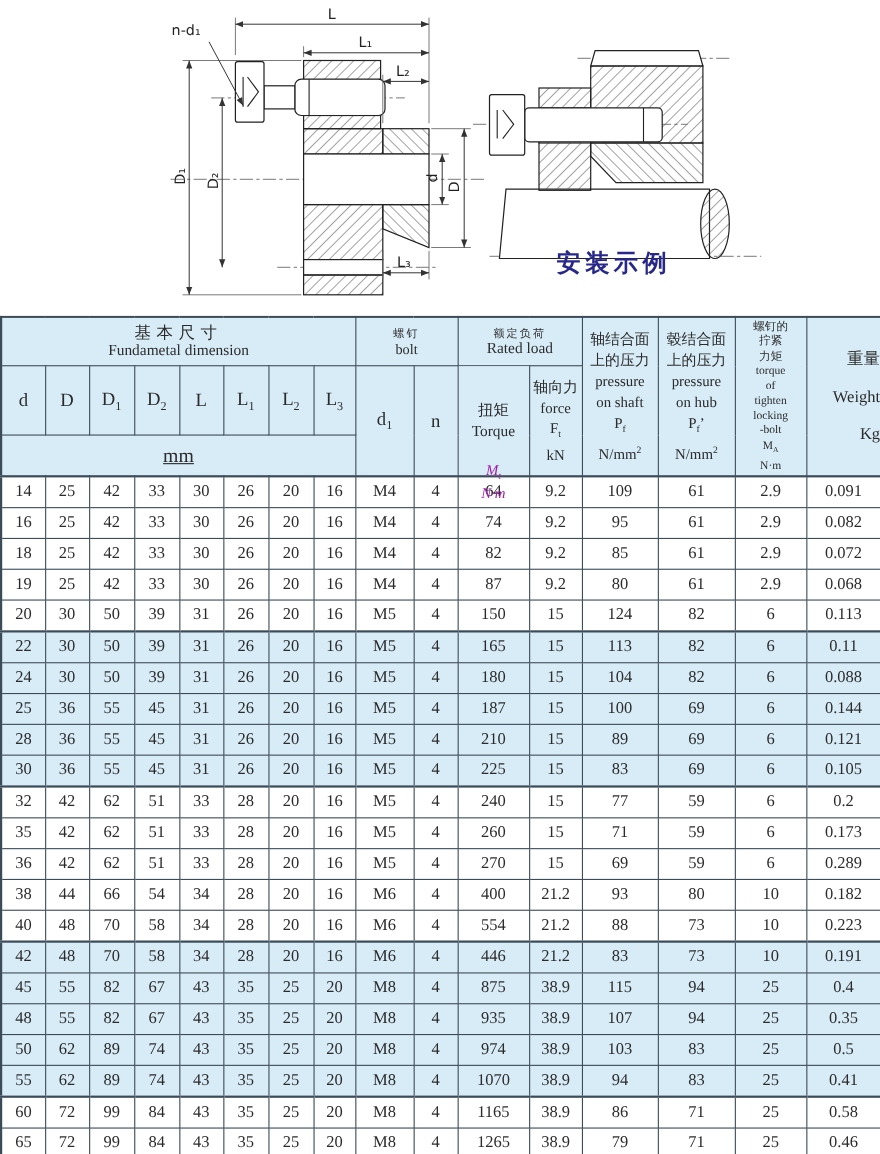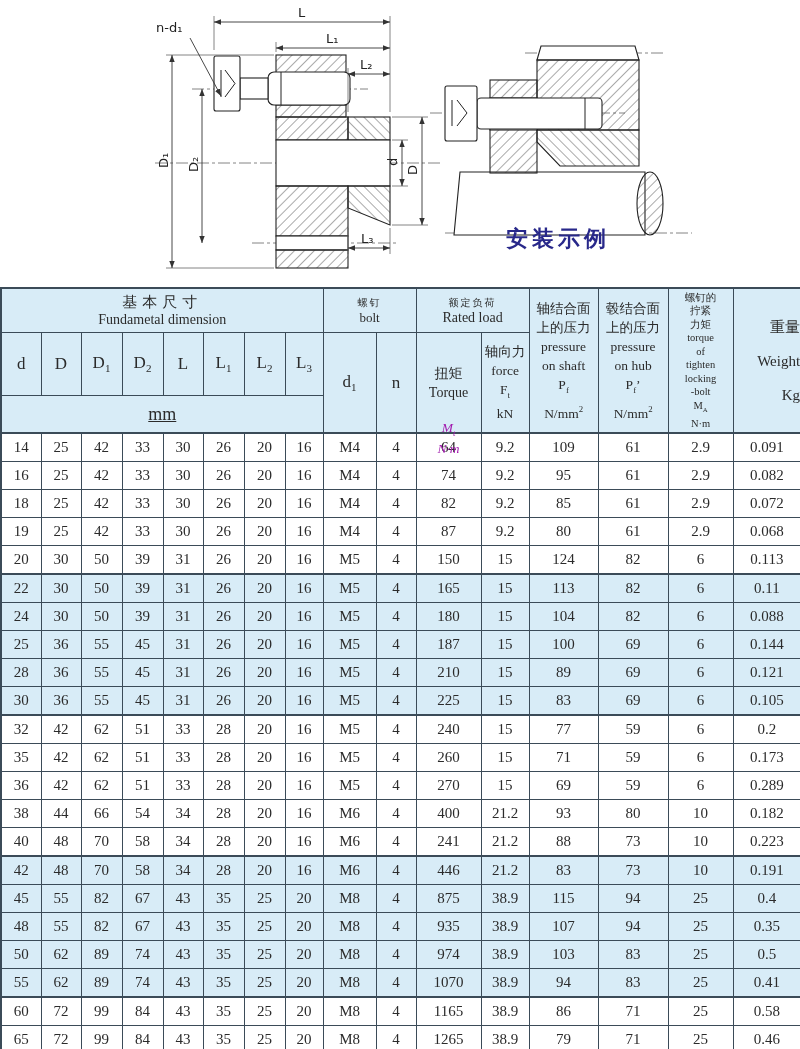--- a/index.html
+++ b/index.html
@@ -526,21 +526,21 @@
           <td>40</td>
           <td>48</td>
           <td>70</td>
           <td>58</td>
           <td>34</td>
           <td>28</td>
           <td>20</td>
           <td>16</td>
           <td>M6</td>
           <td>4</td>
-          <td>241</td>
+          <td>554</td>
           <td>21.2</td>
           <td>88</td>
           <td>73</td>
           <td>10</td>
           <td>0.223</td>
         </tr>
         <tr class="band-blue band-start">
           <td>42</td>
           <td>48</td>
           <td>70</td>

